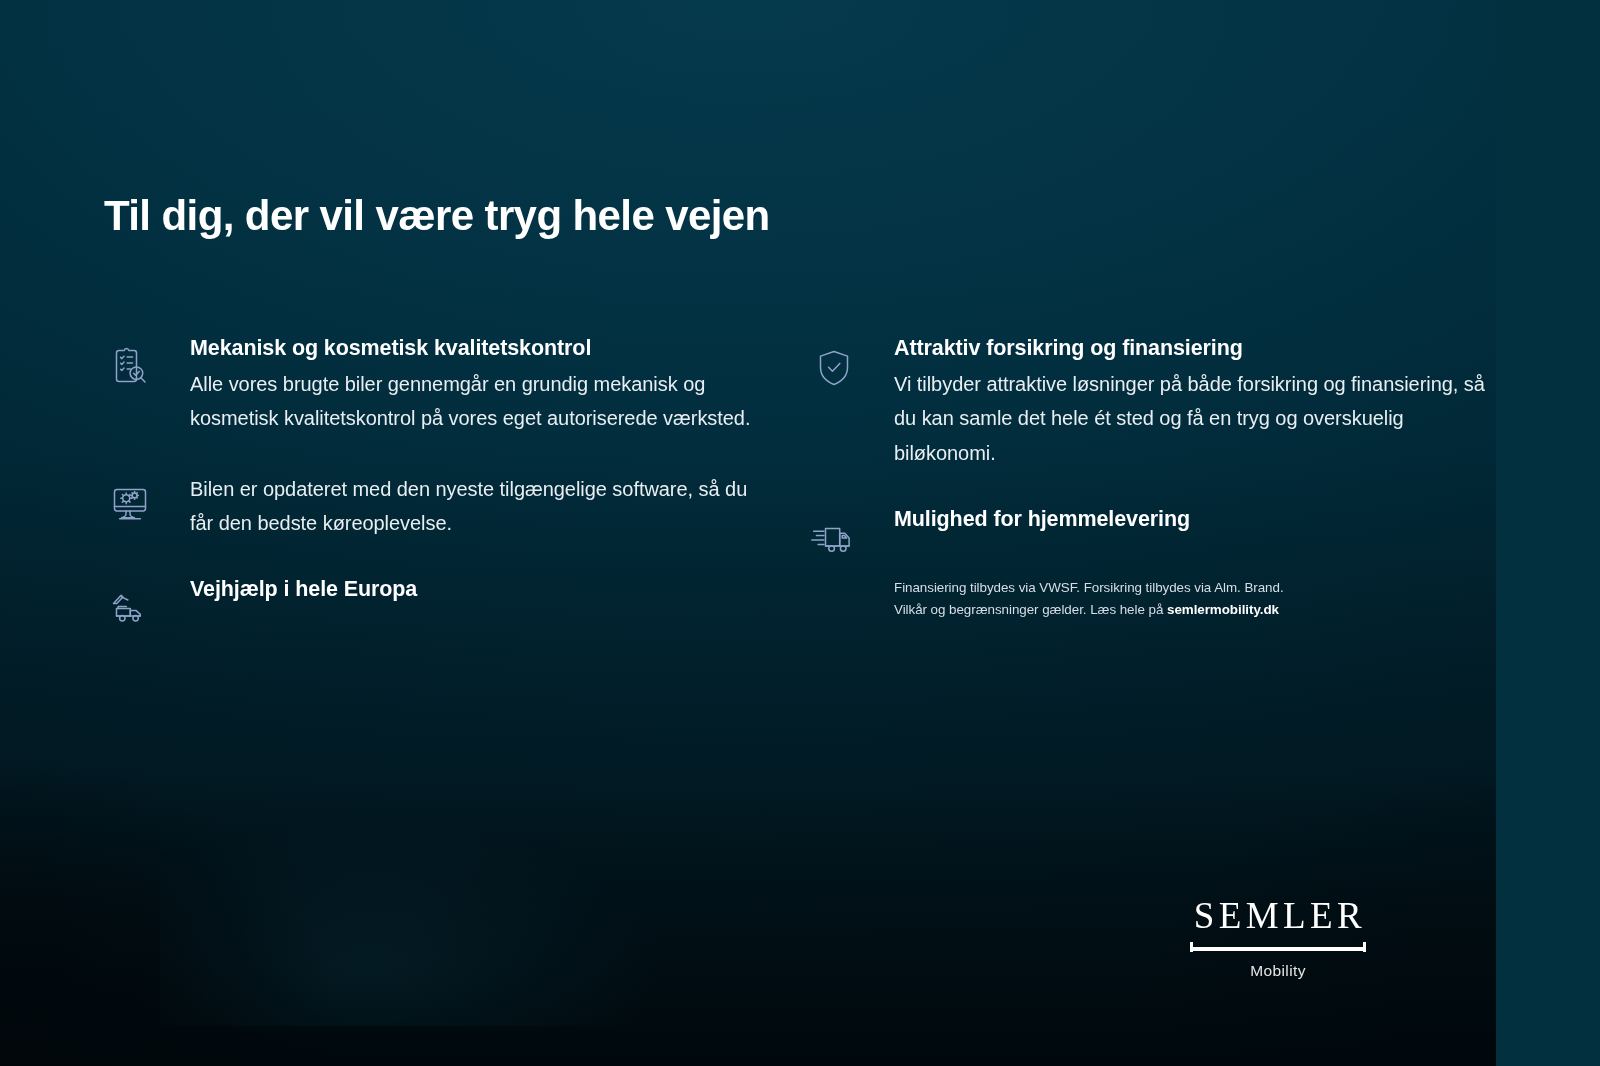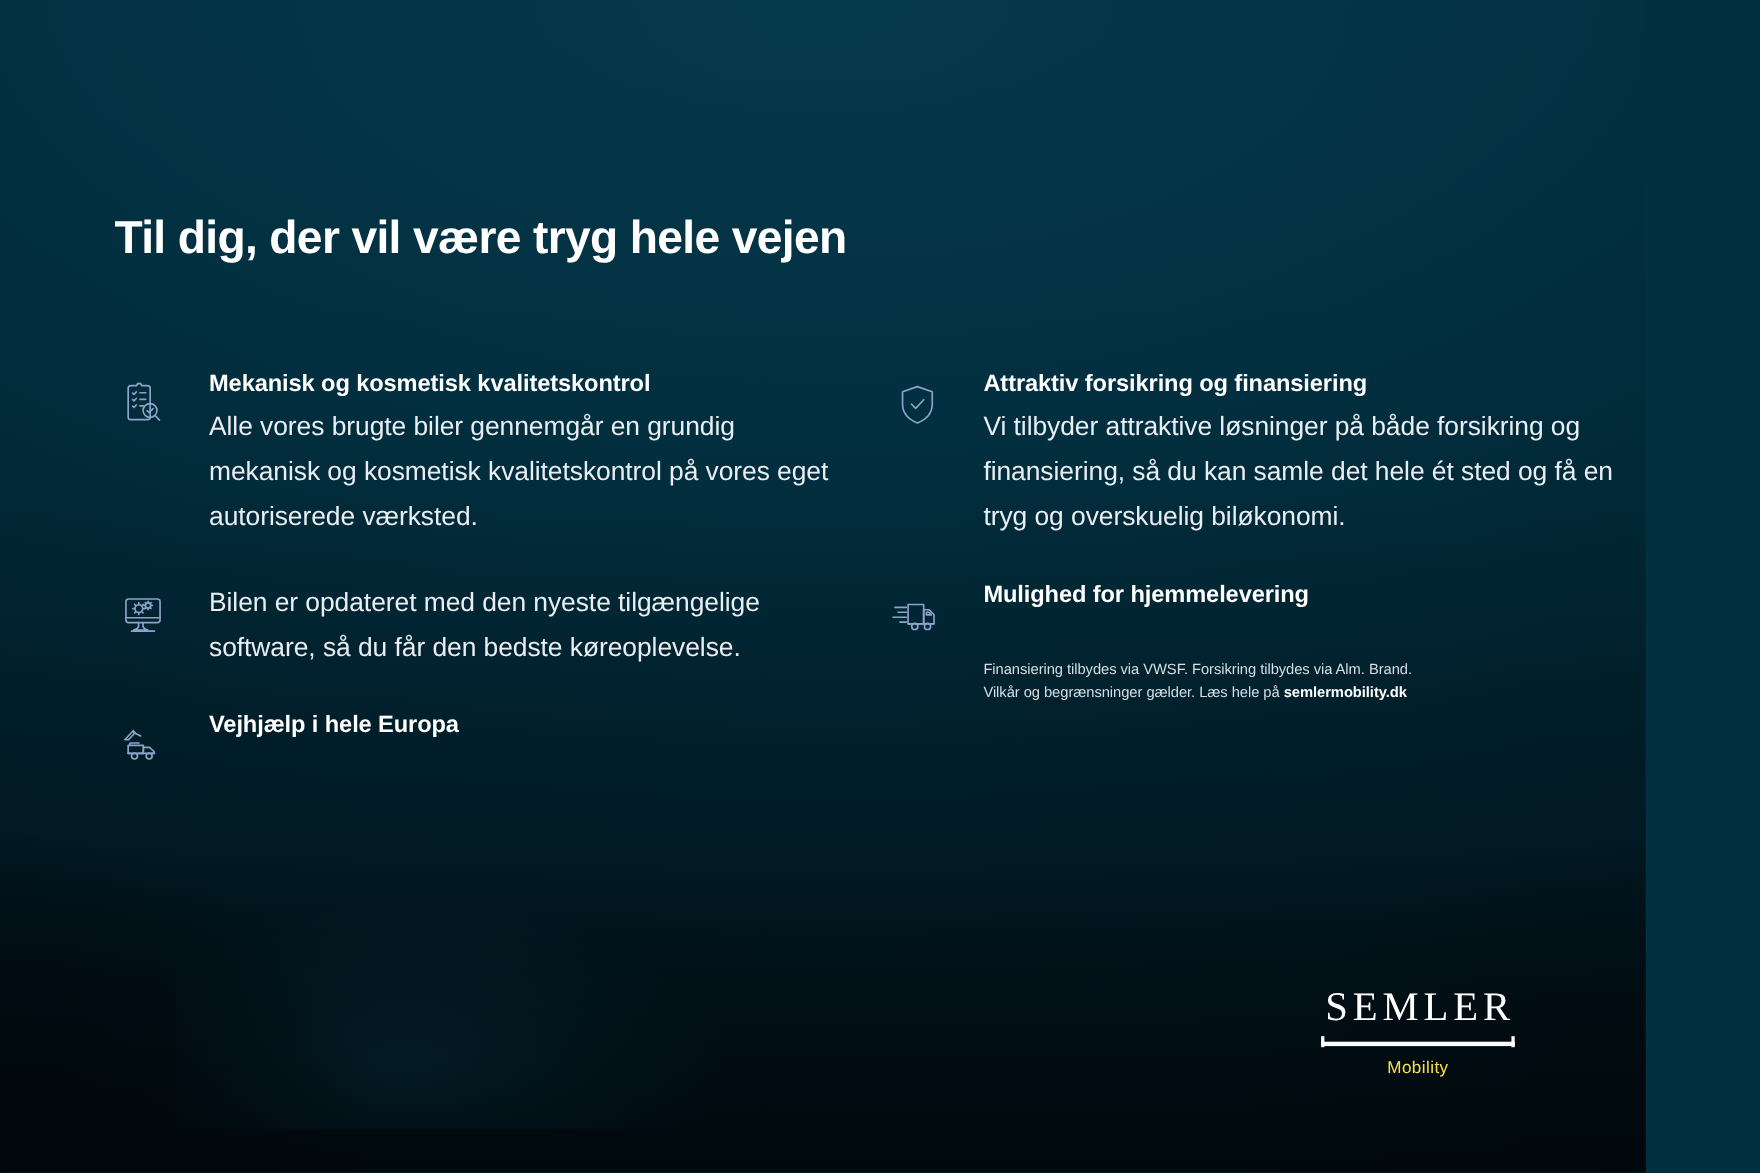--- a/index.html
+++ b/index.html
@@ -71,38 +71,38 @@
 
   .f-body { margin-left:86px; }
 
   .f-title {
     font-size:21.5px; font-weight:700; color:#ffffff;
     letter-spacing:-0.1px;
     line-height:1.25;
     margin-bottom:5px;
   }
   .f-desc {
-    font-size:24px; font-weight:400; color:#e9eef2;
+    font-size:20px; font-weight:400; color:#e9eef2;
     line-height:1.72;
     letter-spacing:-0.05px;
   }
 
   .right-shift-1 .f-icon { top:10px; }
 
   .disclaimer {
     margin-top:44px; margin-left:86px;
     font-size:13.4px; line-height:1.62; color:#d7dee4;
     letter-spacing:-0.05px;
     max-width:470px;
   }
   .disclaimer .bold { font-weight:700; color:#ffffff; }
 
   
   .logo {
-    position:absolute; right:109px; bottom:86px;
+    position:absolute; right:120px; bottom:86px;
     width:196px; text-align:center;
   }
   .logo-word {
     font-family:"Liberation Serif", serif;
     font-size:37px; letter-spacing:4.4px; color:#ffffff;
     line-height:1; padding-left:4px;
   }
   .logo-rule {
     position:relative;
     margin:13px auto 0 auto;
@@ -111,21 +111,21 @@
   }
   .logo-rule::before,
   .logo-rule::after {
     content:""; position:absolute; top:-5px;
     width:3px; height:10px; background:#ffffff;
   }
   .logo-rule::before { left:0; }
   .logo-rule::after  { right:0; }
   .logo-sub {
     margin-top:11px;
-    font-size:15.5px; color:#fde047; letter-spacing:0.4px;
+    font-size:15.5px; color:#e5e5e5; letter-spacing:0.4px;
   }
 </style>
 </head>
 <body>
 
 <div class="page">
 
   <div class="bg-base"></div>
   <div class="bg-shade"></div>
   <div class="bg-glow"></div>

